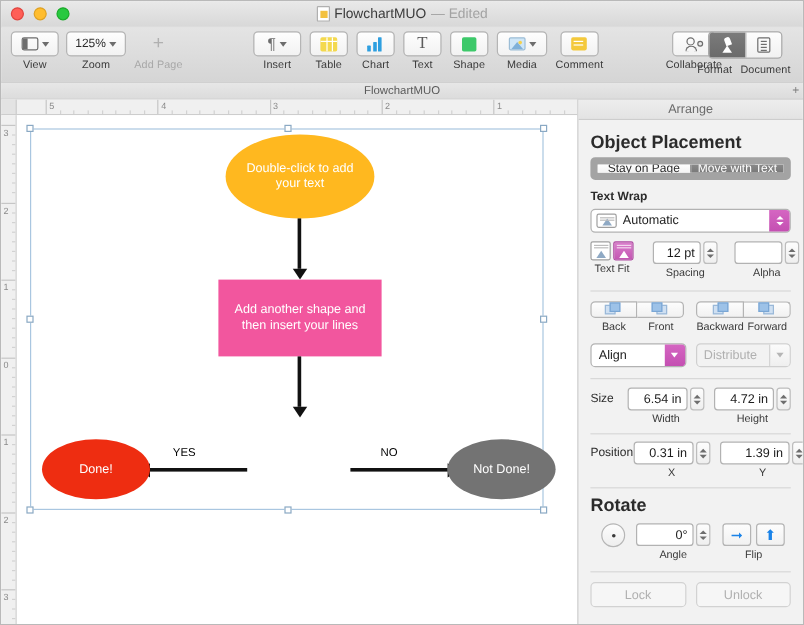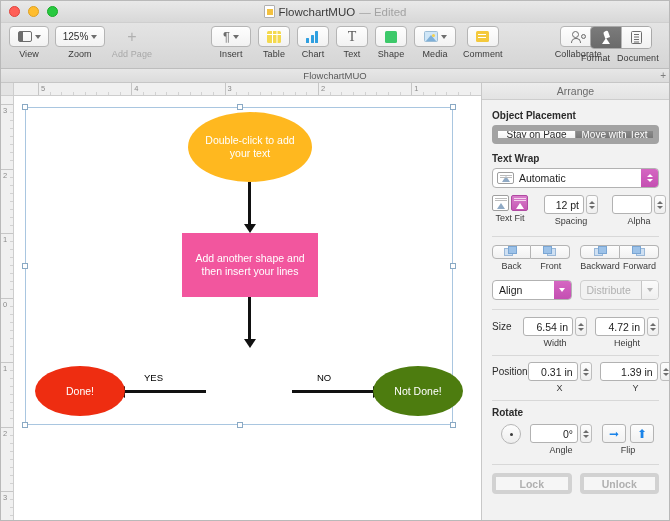--- a/index.html
+++ b/index.html
@@ -200,21 +200,21 @@
     flex: 1; background: #f2f2f2; border-left: 1px solid #c8c8c8;
     display: flex; flex-direction: column; overflow: hidden;
   }
   .sb-head {
     height: 17px; flex: 0 0 17px; display: flex; align-items: center; justify-content: center;
     font-size: 10.5px; color: #6b6b6b;
     background: linear-gradient(to bottom,#ededed,#e3e3e3);
     border-bottom: 1px solid #cdcdcd;
   }
   .sb-body { flex: 1; padding: 6px 10px 0 10px; overflow: hidden; }
-  .sb-title { font-size: 10px; color: #2b2b2b; font-weight: bold; margin: 4px 0 4px; }
+  .sb-title { font-size: 15px; color: #2b2b2b; font-weight: bold; margin: 4px 0 4px; }
   .sb-sub   { font-size: 10px; color: #2b2b2b; font-weight: bold; margin: 9px 0 4px; }
 
   .segctl { display: flex; border: 6px solid #a3a3a3; border-radius: 4px; overflow: hidden; height: 19px; }
   .segctl > div { flex: 1; display: flex; align-items: center; justify-content: center; font-size: 10px; }
   .segctl .s-off { background: linear-gradient(to bottom,#fefefe,#f3f3f3); color: #2b2b2b; }
   .segctl .s-on  { background: linear-gradient(to bottom,#8a8a8a,#787878); color: #fff; border-left: 1px solid #9a9a9a; }
 
   .popup {
     height: 20px; background: #fff; border: 1px solid #b2b2b2; border-radius: 4px;
     display: flex; align-items: center; padding-left: 4px; gap: 5px;
@@ -268,23 +268,23 @@
     border: 1px solid #b4b4b4; display: flex; align-items: center; justify-content: center;
   }
   .ob-icon { width: 15px; height: 12px; position: relative; }
   .ob-icon .sq1 { position: absolute; width: 9px; height: 8px; background: #cfe0f2; border: 1px solid #9ab8d8; }
   .ob-icon .sq2 { position: absolute; width: 9px; height: 8px; background: #9dc2e8; border: 1px solid #7aa6d4; }
 
   .checkbox { width: 11px; height: 11px; background: #fff; border: 1px solid #a9a9a9; border-radius: 2px; }
 
   .btn {
     height: 21px; background: linear-gradient(to bottom,#fdfdfd,#f2f2f2);
-    border: 4px solid #0c4a6e; border-radius: 4px;
+    border: 1px solid #0c4a6e; border-radius: 4px;
     display: flex; align-items: center; justify-content: center;
-    font-size: 10.5px; color: #1d1d1d; font-weight: bold;
+    font-size: 10.5px; color: #1d1d1d;
   }
   .btn.disabled { color: #b0b0b0; background: #f6f6f6; border-color: #d2d2d2; }
 
   .divider { height: 1px; background: #d8d8d8; margin: 8px 0; }
 
   .rotdial {
     width: 20px; height: 20px; border-radius: 50%;
     background: linear-gradient(to bottom,#fdfdfd,#eeeeee);
     border: 1px solid #b6b6b6; position: relative;
   }
@@ -575,21 +575,21 @@
           <div class="arrow-h left" style="left:111px; top:294px; width:81px;"></div>
           <div class="edge-label" style="left:130px; top:276px;">YES</div>
 
           <div class="arrow-h right" style="left:278px; top:294px; width:81px;"></div>
           <div class="edge-label" style="left:303px; top:276px;">NO</div>
 
           <div class="shape ellipse" id="node-done" style="left: 21px; top: 270px; width: 90px; height: 50px; background: rgb(238, 45, 17);">
             <span>Done!</span>
           </div>
 
-          <div class="shape ellipse" id="node-notdone" style="left: 359px; top: 270px; width: 90px; height: 50px; background: #4d7c0f;">
+          <div class="shape ellipse" id="node-notdone" style="left: 359px; top: 270px; width: 90px; height: 50px; background: #737373;">
             <span>Not Done!</span>
           </div>
 
         </div>
       </div>
     </div>
 
     <div class="sidebar">
       <div class="sb-head">Arrange</div>
 

